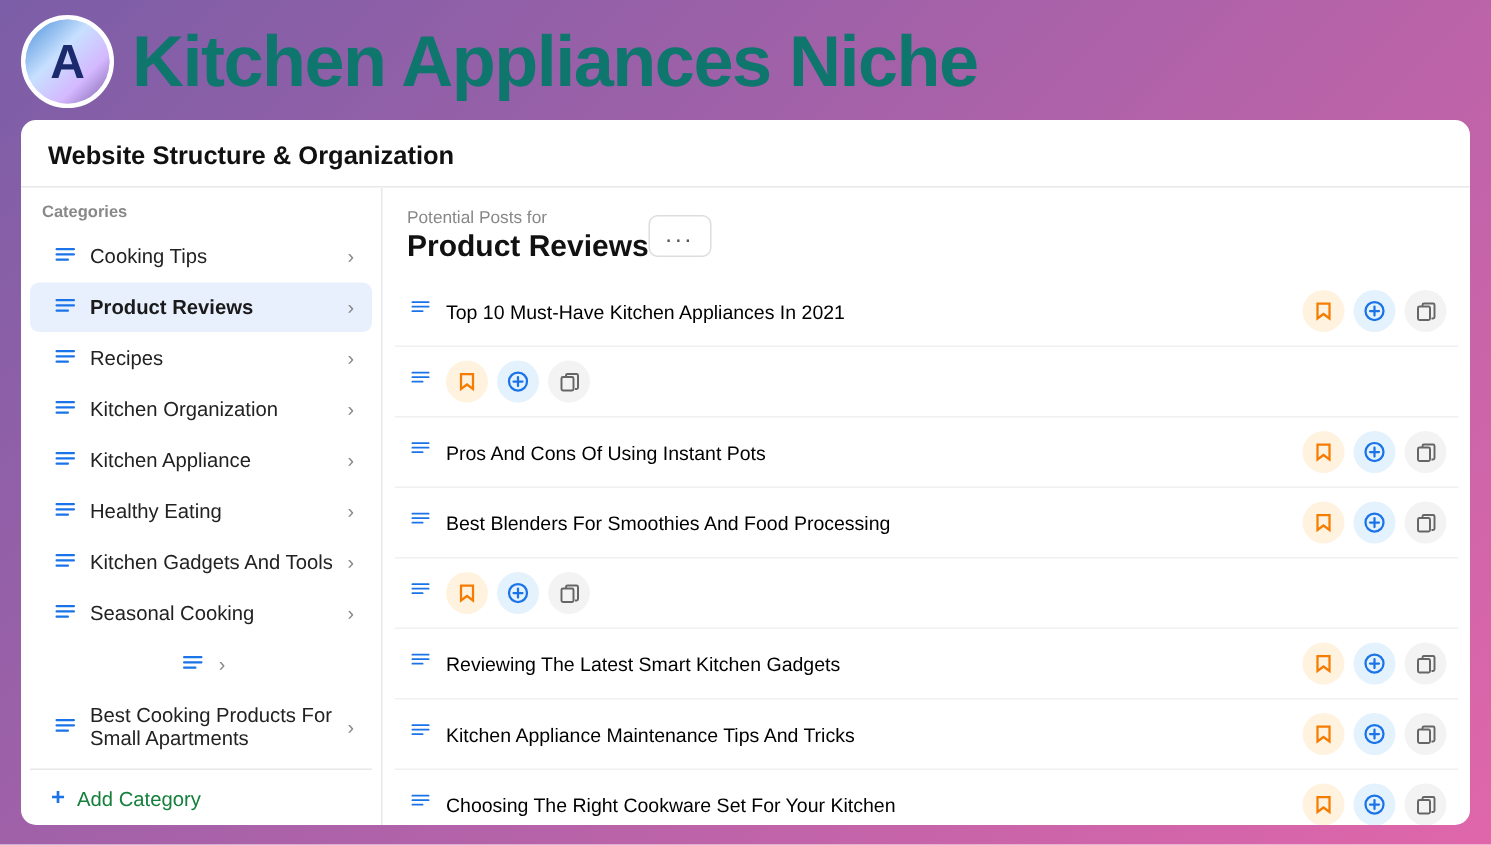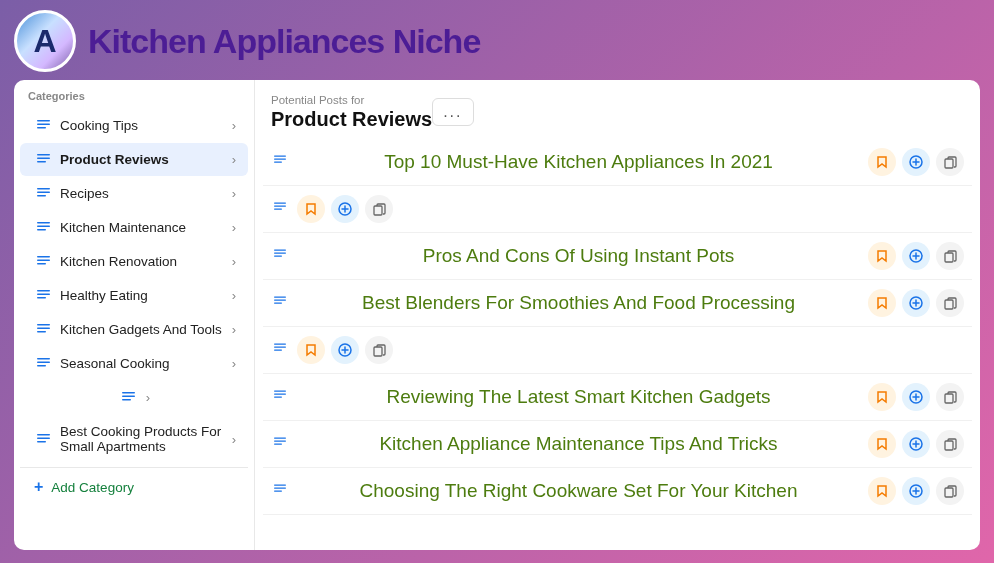--- a/index.html
+++ b/index.html
@@ -27,23 +27,23 @@
       align-items: center;
       justify-content: center;
       font-size: 32px;
       font-weight: 900;
       color: #1a2a6c;
       border: 3px solid #fff;
       flex-shrink: 0;
     }
 
     .header-title {
-      font-size: 34px;
+      font-size: 48px;
       font-weight: 900;
-      color: #4c1d95;
+      color: #0f766e;
       letter-spacing: -1px;
     }
 
     .main-card {
       background: #fff;
       margin: 0 14px 10px 14px;
       border-radius: 10px;
       overflow: hidden;
       height: 470px;
       display: flex;
@@ -207,24 +207,23 @@
 
     .post-icon {
       color: #1a73e8;
       font-size: 14px;
       flex-shrink: 0;
       width: 18px;
       text-align: center;
     }
 
     .post-title {
-      font-size: 19px;
-      color: #4d7c0f;
+      font-size: 13px;
+      color: #000000;
       flex: 1;
-      text-align: center;
     }
 
     .post-actions {
       display: flex;
       align-items: center;
       gap: 6px;
       flex-shrink: 0;
     }
 
     .action-btn {
@@ -258,20 +257,23 @@
 <body>
 
 <div class="header">
   <div class="logo-circle">
     <span>A</span>
   </div>
   <h1 class="header-title">Kitchen Appliances Niche</h1>
 </div>
 
 <div class="main-card">
+  <div class="card-header">
+    <span class="card-header-title">Website Structure &amp; Organization</span>
+  </div>
   <div class="card-body">
 
     <div class="sidebar">
       <div class="sidebar-label">Categories</div>
 
       <div id="sidebar-items-container">
           <div class="sidebar-item">
       <span class="sidebar-item-icon">
         <svg width="15" height="15" viewBox="0 0 15 15" fill="none">
           <rect x="1" y="2" width="13" height="1.5" rx="0.75" fill="#1a73e8"></rect>
@@ -305,32 +307,32 @@
       <span class="sidebar-item-chevron">›</span>
     </div>
           <div class="sidebar-item">
       <span class="sidebar-item-icon">
         <svg width="15" height="15" viewBox="0 0 15 15" fill="none">
           <rect x="1" y="2" width="13" height="1.5" rx="0.75" fill="#1a73e8"></rect>
           <rect x="1" y="5.5" width="13" height="1.5" rx="0.75" fill="#1a73e8"></rect>
           <rect x="1" y="9" width="9" height="1.5" rx="0.75" fill="#1a73e8"></rect>
         </svg>
       </span>
-      <span class="sidebar-item-text">Kitchen Maintenance</span>
-      <span class="sidebar-item-chevron">›</span>
-    </div>
-          <div class="sidebar-item">
-      <span class="sidebar-item-icon">
-        <svg width="15" height="15" viewBox="0 0 15 15" fill="none">
-          <rect x="1" y="2" width="13" height="1.5" rx="0.75" fill="#1a73e8"></rect>
-          <rect x="1" y="5.5" width="13" height="1.5" rx="0.75" fill="#1a73e8"></rect>
-          <rect x="1" y="9" width="9" height="1.5" rx="0.75" fill="#1a73e8"></rect>
-        </svg>
-      </span>
-      <span class="sidebar-item-text">Kitchen Renovation</span>
+      <span class="sidebar-item-text">Kitchen Organization</span>
+      <span class="sidebar-item-chevron">›</span>
+    </div>
+          <div class="sidebar-item">
+      <span class="sidebar-item-icon">
+        <svg width="15" height="15" viewBox="0 0 15 15" fill="none">
+          <rect x="1" y="2" width="13" height="1.5" rx="0.75" fill="#1a73e8"></rect>
+          <rect x="1" y="5.5" width="13" height="1.5" rx="0.75" fill="#1a73e8"></rect>
+          <rect x="1" y="9" width="9" height="1.5" rx="0.75" fill="#1a73e8"></rect>
+        </svg>
+      </span>
+      <span class="sidebar-item-text">Kitchen Appliance</span>
       <span class="sidebar-item-chevron">›</span>
     </div>
           <div class="sidebar-item">
       <span class="sidebar-item-icon">
         <svg width="15" height="15" viewBox="0 0 15 15" fill="none">
           <rect x="1" y="2" width="13" height="1.5" rx="0.75" fill="#1a73e8"></rect>
           <rect x="1" y="5.5" width="13" height="1.5" rx="0.75" fill="#1a73e8"></rect>
           <rect x="1" y="9" width="9" height="1.5" rx="0.75" fill="#1a73e8"></rect>
         </svg>
       </span>

